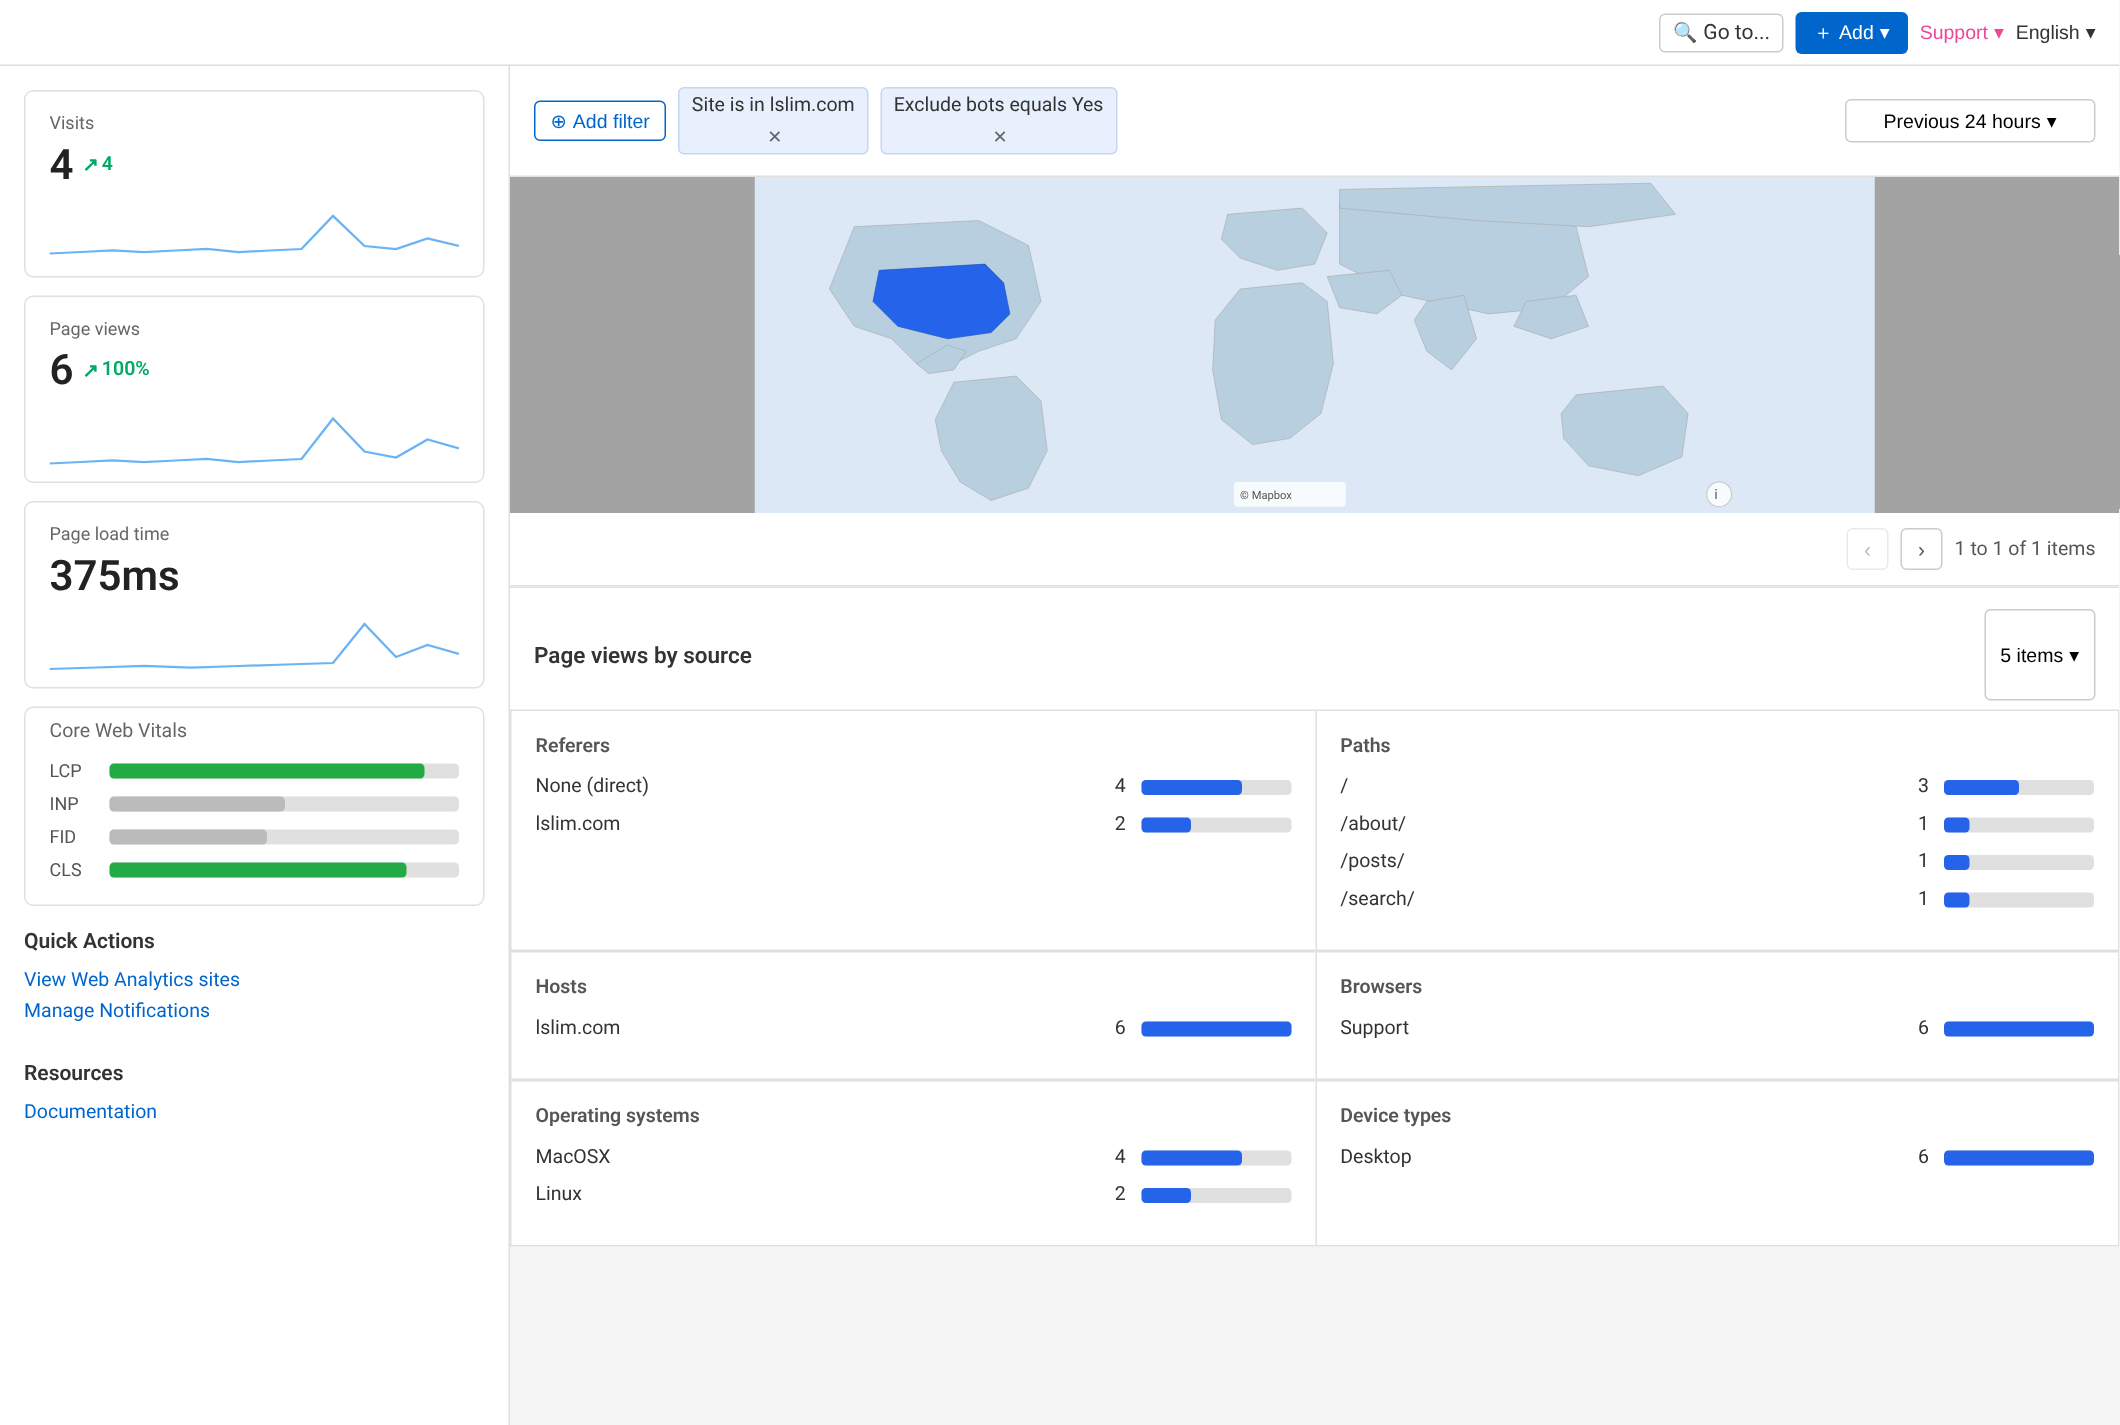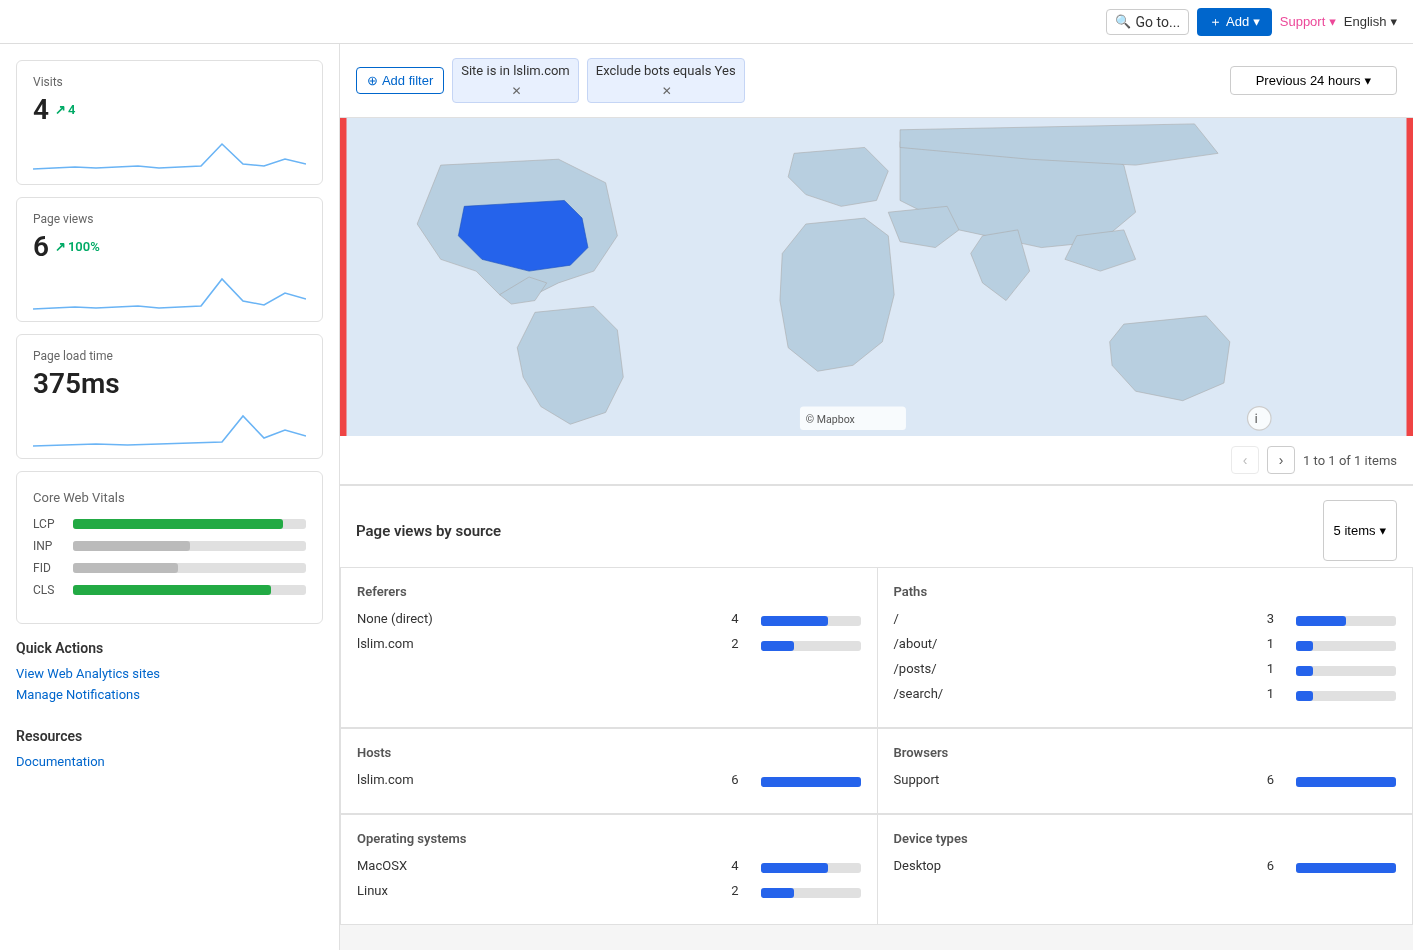--- a/index.html
+++ b/index.html
@@ -46,21 +46,21 @@
       padding: 14px 16px 10px; background: #fff;
     }
     .stat-card .stat-label { font-size: 12px; color: #666; margin-bottom: 4px; }
     .stat-card .stat-value { font-size: 28px; font-weight: 600; color: #222; display: flex; align-items: center; gap: 6px; }
     .stat-card .stat-change { font-size: 13px; color: #0a6; display: flex; align-items: center; gap: 2px; }
     .stat-card .mini-chart { height: 40px; margin-top: 8px; }
 
     
     .mini-chart svg { width: 100%; height: 40px; }
 
-    .core-web-vitals { border: 1px solid #e0e0e0; border-radius: 6px; padding: 18px 16px; background: #fff; }
+    .core-web-vitals { border: 1px solid #e0e0e0; border-radius: 6px; padding: 8px 16px; background: #fff; }
     .core-web-vitals .card-title { font-size: 13px; color: #666; margin-bottom: 12px; }
     .vitals-row { display: flex; align-items: center; gap: 10px; margin-bottom: 8px; }
     .vitals-label { width: 30px; font-size: 12px; color: #555; }
     .vitals-bar-bg { flex: 1; background: #e0e0e0; border-radius: 3px; height: 10px; }
     .vitals-bar { height: 10px; border-radius: 3px; }
     .bar-green { background: #22aa44; }
     .bar-gray { background: #bbb; }
 
     .quick-actions { padding: 4px 0; }
     .quick-actions .section-title { font-size: 14px; font-weight: 600; color: #333; margin-bottom: 10px; }
@@ -93,21 +93,21 @@
     .time-range-btn {
       margin-left: auto;
       display: flex; align-items: center; gap: 4px;
       border: 1px solid #ccc; border-radius: 4px;
       padding: 6px 25px; background: #fff; cursor: pointer; font-size: 13px;
     }
 
     
     .map-section { background: #fff; border-bottom: 1px solid #e0e0e0; position: relative; }
     .map-container {
-      width: 100%; height: 318px; background: #ef4444;
+      width: 100%; height: 224px; background: #a3a3a3;
       position: relative; overflow: hidden;
     }
     .map-svg { width: 100%; height: 100%; }
 
     .map-pagination {
       display: flex; align-items: center; justify-content: flex-end;
       padding: 10px 16px; gap: 8px; background: #fff;
     }
     .page-btn {
       width: 28px; height: 28px; border: 1px solid #ccc; border-radius: 4px;
@@ -120,21 +120,21 @@
     
     .analytics-grid {
       display: grid; grid-template-columns: 1fr 1fr;
       gap: 0;
     }
     .analytics-panel { background: #fff; border: 1px solid #e0e0e0; border-collapse: collapse; padding: 16px; }
     .analytics-panel:nth-child(odd) { border-right: none; }
     .analytics-panel .panel-title { font-size: 13px; font-weight: 600; color: #555; margin-bottom: 12px; text-transform: none; }
 
     .analytics-row {
-      display: flex; align-items: flex-end; gap: 16px;
+      display: flex; align-items: center; gap: 4px;
       margin-bottom: 10px;
     }
     .analytics-row .row-label { flex: 1; font-size: 13px; color: #333; }
     .analytics-row .row-count { font-size: 13px; color: #333; min-width: 16px; text-align: right; margin-right: 6px; }
     .bar-container { width: 100px; background: #e0e0e0; border-radius: 3px; height: 10px; }
     .bar-fill { height: 10px; border-radius: 3px; background: #2563eb; }
 
     .items-select-btn {
       display: flex; align-items: center; gap: 4px;
       border: 1px solid #ccc; border-radius: 4px;

